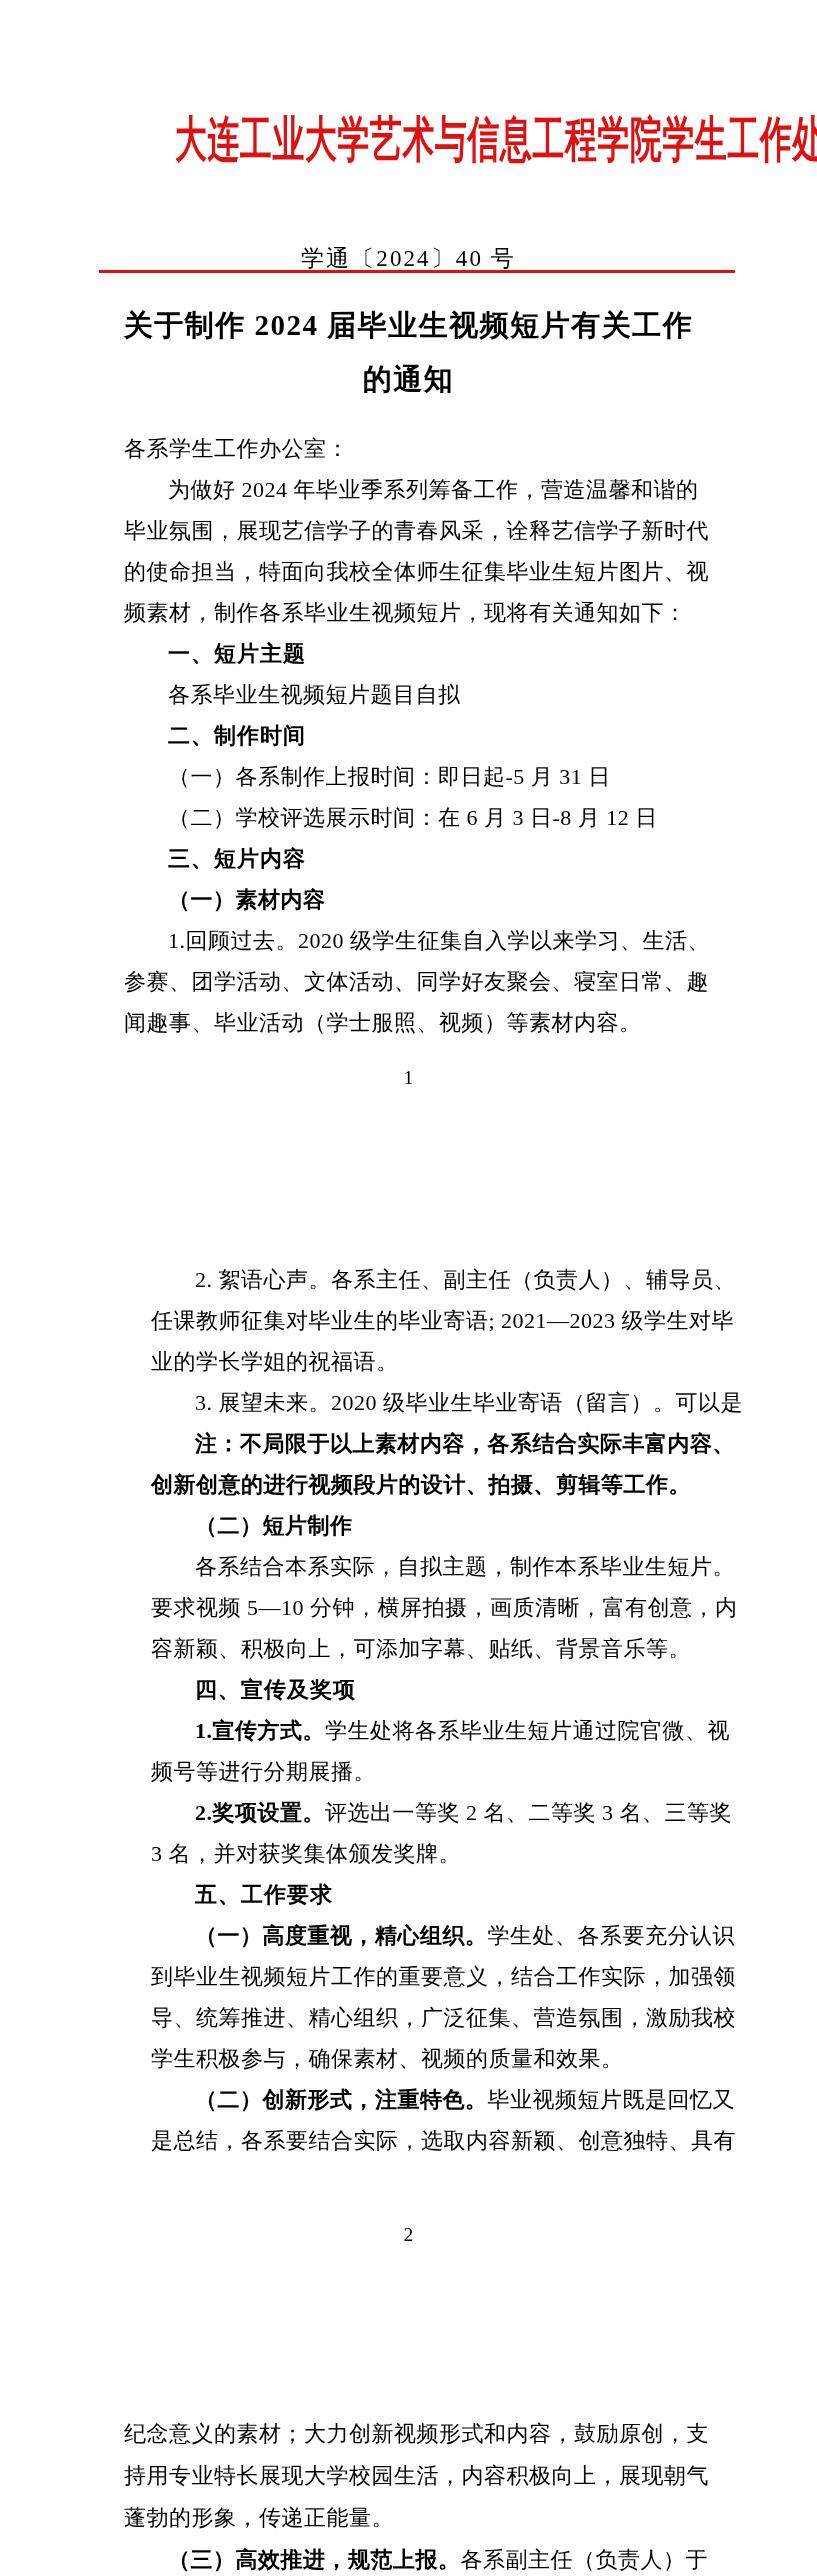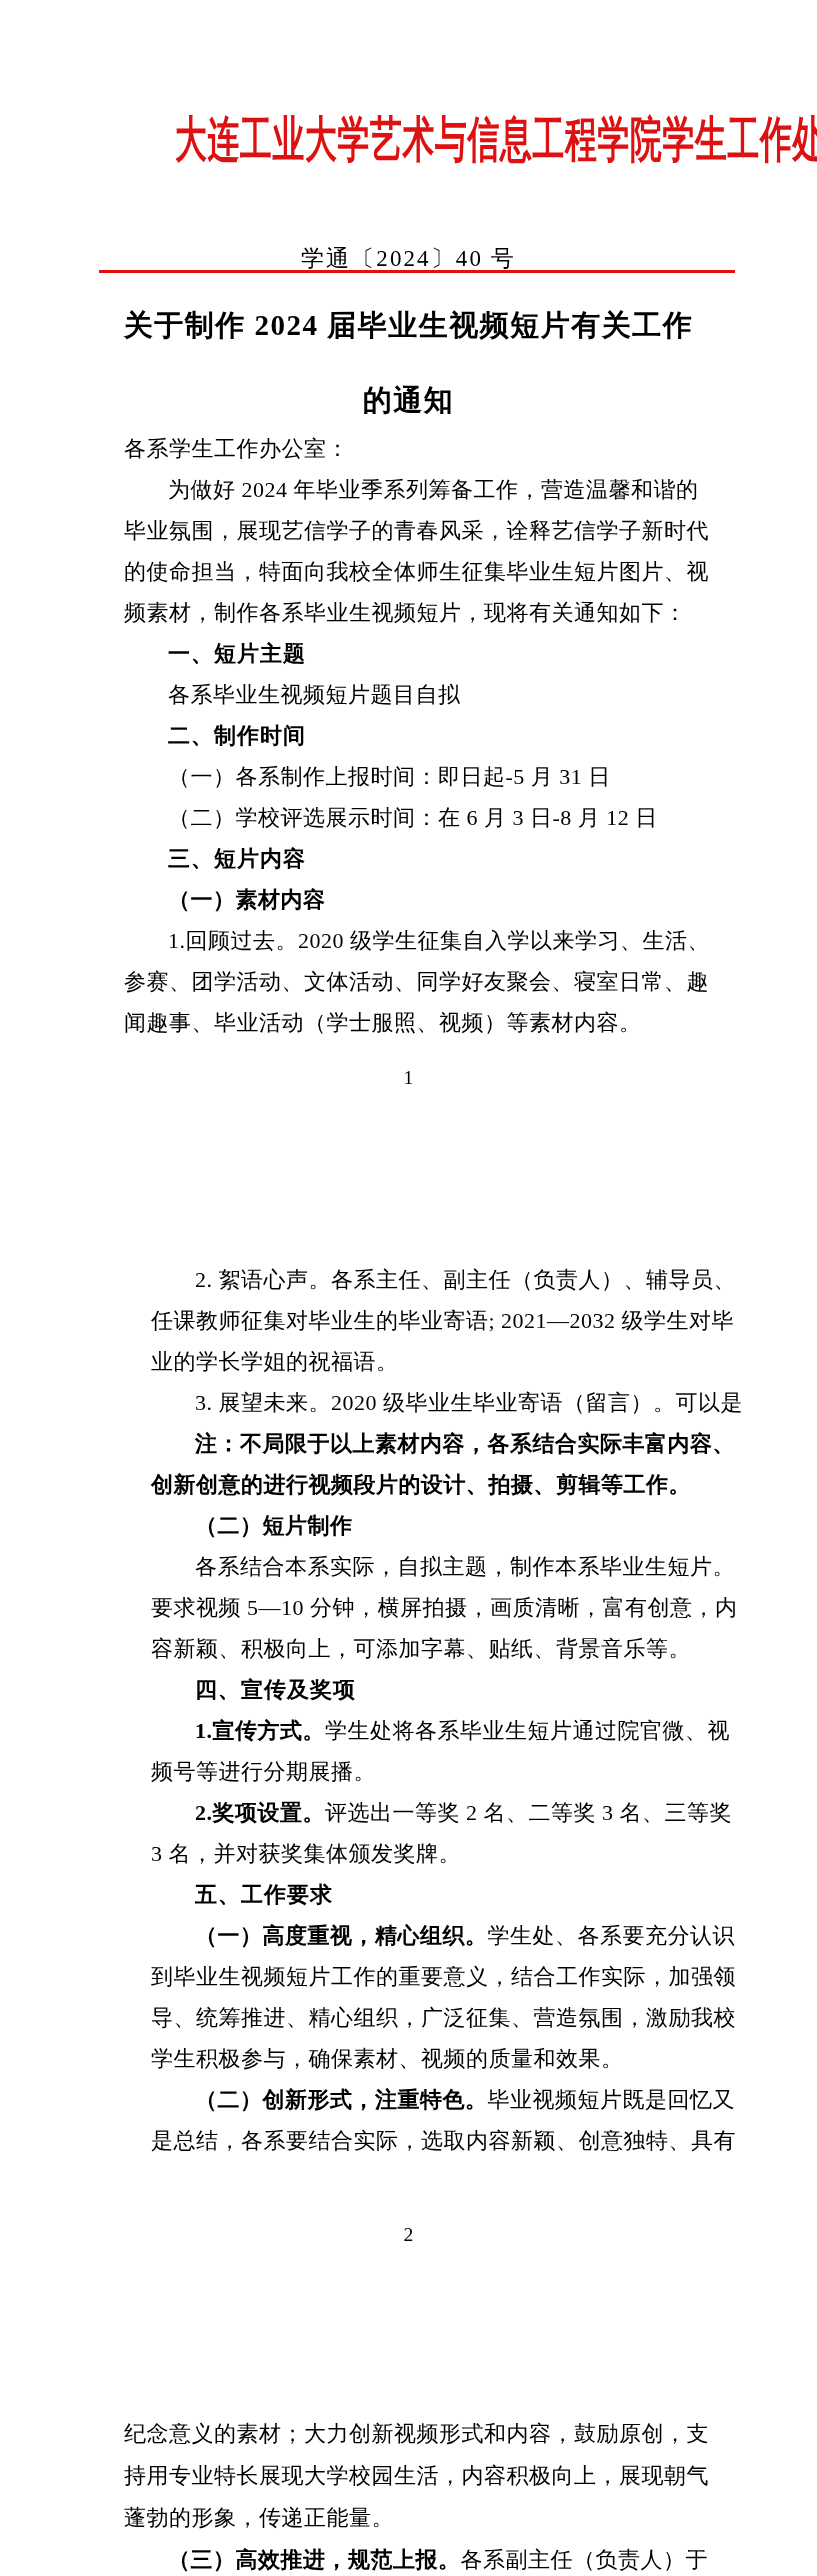--- a/index.html
+++ b/index.html
@@ -30,21 +30,21 @@
   }
   .red-rule{
     position:absolute;top:270px;left:99px;width:636px;height:3.1px;
     background:var(--accent,#dd1111);
   }
   .doc-title{
     position:absolute;left:0;width:100%;text-align:center;
     font-size:29px;font-weight:bold;letter-spacing:1.5px;white-space:nowrap;
   }
   .doc-title.t1{top:306px;}
-  .doc-title.t2{top:381px;}
+  .doc-title.t2{top:360px;}
   
   .body-block{
     position:absolute;left:124px;width:587px;
     font-size:22px;letter-spacing:0.5px;
   }
   .body-block.p0{top:428px;}
   .body-block.p0 .ln{height:41px;line-height:41px;}
   .body-block.p1{top:1259px;}
   .body-block.p1 .ln{height:41px;line-height:41px;margin-left:27px;}
   .body-block.p2{top:2413px;}
@@ -90,21 +90,21 @@
       <div class="ln ind hd"><span class="b">三、短片内容</span></div>
       <div class="ln ind"><span class="b">（一）素材内容</span></div>
       <div class="ln ind"><span>1.回顾过去。</span><span>2020 级学生征集自入学以来学习、生活、</span></div>
       <div class="ln"><span>参赛、团学活动、文体活动、同学好友聚会、寝室日常、趣</span></div>
       <div class="ln"><span>闻趣事、毕业活动（学士服照、视频）等素材内容。</span></div>
     </div>
   <div class="pagenum n1">1</div>
 
   <div class="body-block p1">
       <div class="ln ind"><span>2. 絮语心声。</span><span>各系主任、副主任（负责人）、辅导员、</span></div>
-      <div class="ln"><span>任课教师征集对毕业生的毕业寄语; 2021—2032 级学生对毕</span></div>
+      <div class="ln"><span>任课教师征集对毕业生的毕业寄语; 2021—2023 级学生对毕</span></div>
       <div class="ln"><span>业的学长学姐的祝福语。</span></div>
       <div class="ln ind"><span>3. 展望未来。</span><span>2020 级毕业生毕业寄语（留言）。可以是</span></div>
       <div class="ln ind"><span class="b">注：不局限于以上素材内容，各系结合实际丰富内容、</span></div>
       <div class="ln"><span class="b">创新创意的进行视频段片的设计、拍摄、剪辑等工作。</span></div>
       <div class="ln ind"><span class="b">（二）短片制作</span></div>
       <div class="ln ind"><span>各系结合本系实际，自拟主题，制作本系毕业生短片。</span></div>
       <div class="ln"><span>要求视频 5—10 分钟，横屏拍摄，画质清晰，富有创意，内</span></div>
       <div class="ln"><span>容新颖、积极向上，可添加字幕、贴纸、背景音乐等。</span></div>
       <div class="ln ind hd"><span class="b">四、宣传及奖项</span></div>
       <div class="ln ind"><span class="b">1.宣传方式。</span><span>学生处将各系毕业生短片通过院官微、视</span></div>

